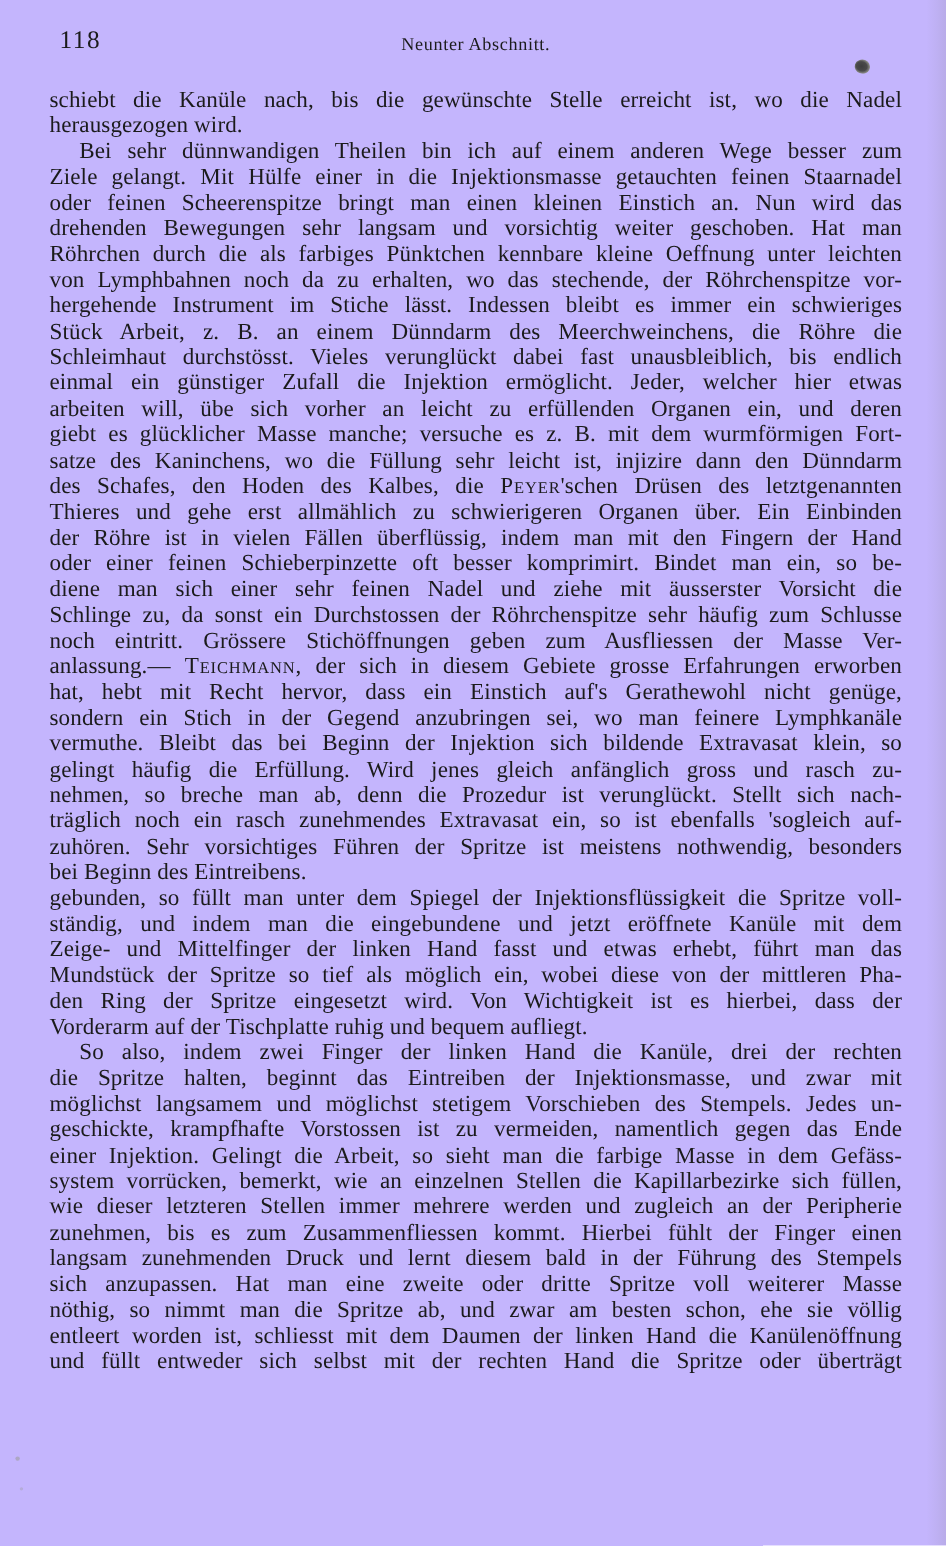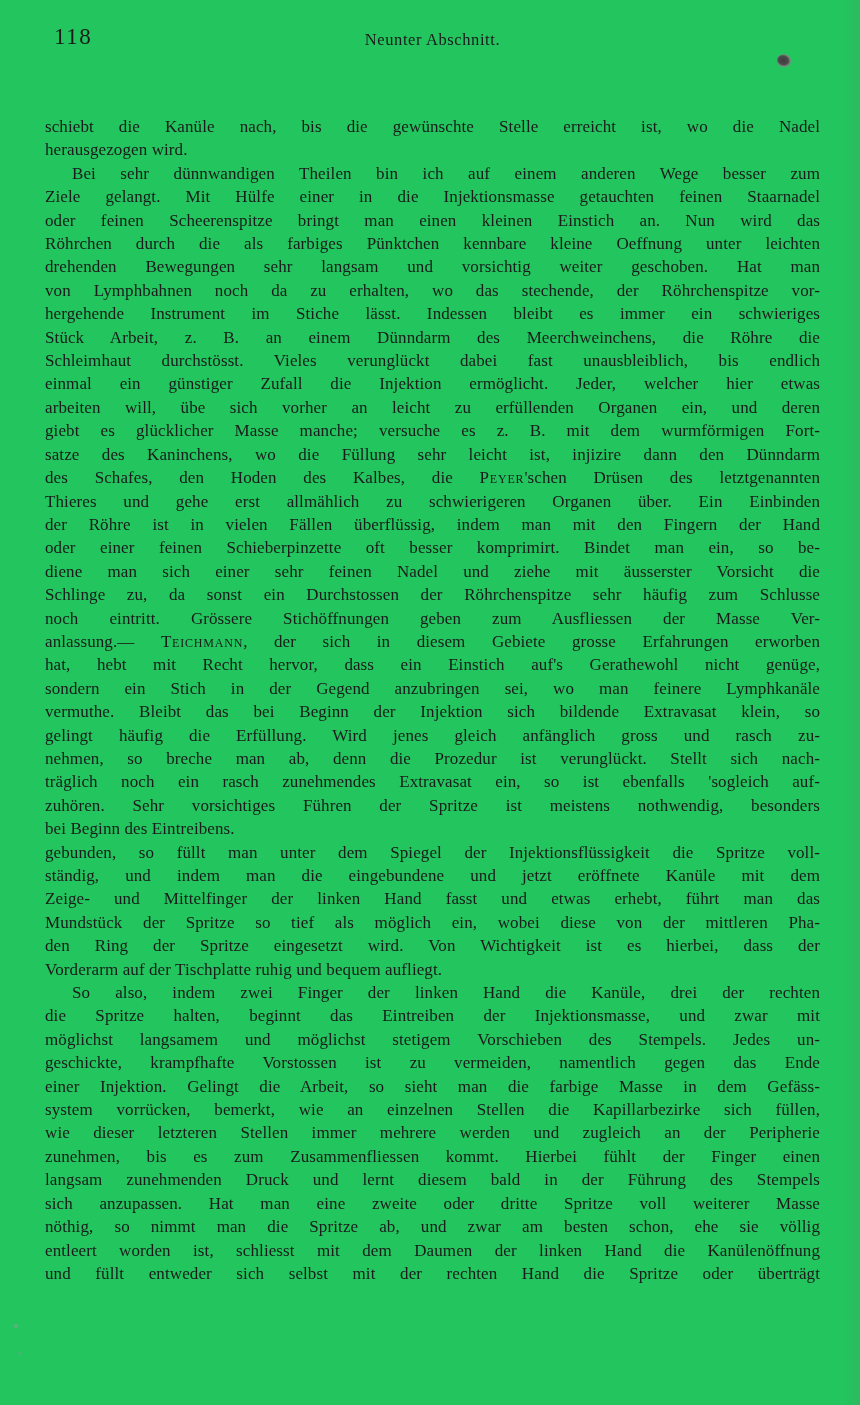--- a/index.html
+++ b/index.html
@@ -4,21 +4,21 @@
 <style>
   html, body {
     margin: 0;
     padding: 0;
     background: #ffffff;
   }
   .page {
     position: relative;
     width: 860px;
     height: 1405px;
-    background: #22c55e;
+    background: #c4b5fd;
     overflow: hidden;
     font-family: "Liberation Serif", "DejaVu Serif", serif;
     color: #1b1b1b;
   }
   .page-number {
     position: absolute;
     left: 54px;
     top: 24px;
     font-size: 23px;
     letter-spacing: 1.5px;
@@ -30,23 +30,22 @@
     width: 775px;
     text-align: center;
     font-size: 16.5px;
     letter-spacing: 0.6px;
   }
   .text-block {
     position: absolute;
     left: 45px;
     top: 79px;
     width: 775px;
-    font-size: 17px;
+    font-size: 21px;
     line-height: 23.42px;
-    margin-top: 36px;
   }
   .line {
     text-align: justify;
     text-align-last: justify;
     white-space: normal;
     height: 23.42px;
     letter-spacing: 0.1px;
   }
   .line.end {
     text-align-last: left;
@@ -93,22 +92,22 @@
 <div class="page">
   <div class="page-number">118</div>
   <div class="running-header">Neunter Abschnitt.</div>
   <div class="ink-blot"></div>
   <div class="text-block">
       <div class="line">schiebt die Kanüle nach, bis die gewünschte Stelle erreicht ist, wo die Nadel</div>
       <div class="line end">herausgezogen wird.</div>
       <div class="line indent">Bei sehr dünnwandigen Theilen bin ich auf einem anderen Wege besser zum</div>
       <div class="line">Ziele gelangt. Mit Hülfe einer in die Injektionsmasse getauchten feinen Staarnadel</div>
       <div class="line">oder feinen Scheerenspitze bringt man einen kleinen Einstich an. Nun wird das</div>
+      <div class="line">drehenden Bewegungen sehr langsam und vorsichtig weiter geschoben. Hat man</div>
       <div class="line">Röhrchen durch die als farbiges Pünktchen kennbare kleine Oeffnung unter leichten</div>
-      <div class="line">drehenden Bewegungen sehr langsam und vorsichtig weiter geschoben. Hat man</div>
       <div class="line">von Lymphbahnen noch da zu erhalten, wo das stechende, der Röhrchenspitze vor-</div>
       <div class="line">hergehende Instrument im Stiche lässt. Indessen bleibt es immer ein schwieriges</div>
       <div class="line">Stück Arbeit, z. B. an einem Dünndarm des Meerchweinchens, die Röhre die</div>
       <div class="line">Schleimhaut durchstösst. Vieles verunglückt dabei fast unausbleiblich, bis endlich</div>
       <div class="line">einmal ein günstiger Zufall die Injektion ermöglicht. Jeder, welcher hier etwas</div>
       <div class="line">arbeiten will, übe sich vorher an leicht zu erfüllenden Organen ein, und deren</div>
       <div class="line">giebt es glücklicher Masse manche; versuche es z. B. mit dem wurmförmigen Fort-</div>
       <div class="line">satze des Kaninchens, wo die Füllung sehr leicht ist, injizire dann den Dünndarm</div>
       <div class="line">des Schafes, den Hoden des Kalbes, die <span class="sc">Peyer</span>'schen Drüsen des letztgenannten</div>
       <div class="line">Thieres und gehe erst allmählich zu schwierigeren Organen über. Ein Einbinden</div>

